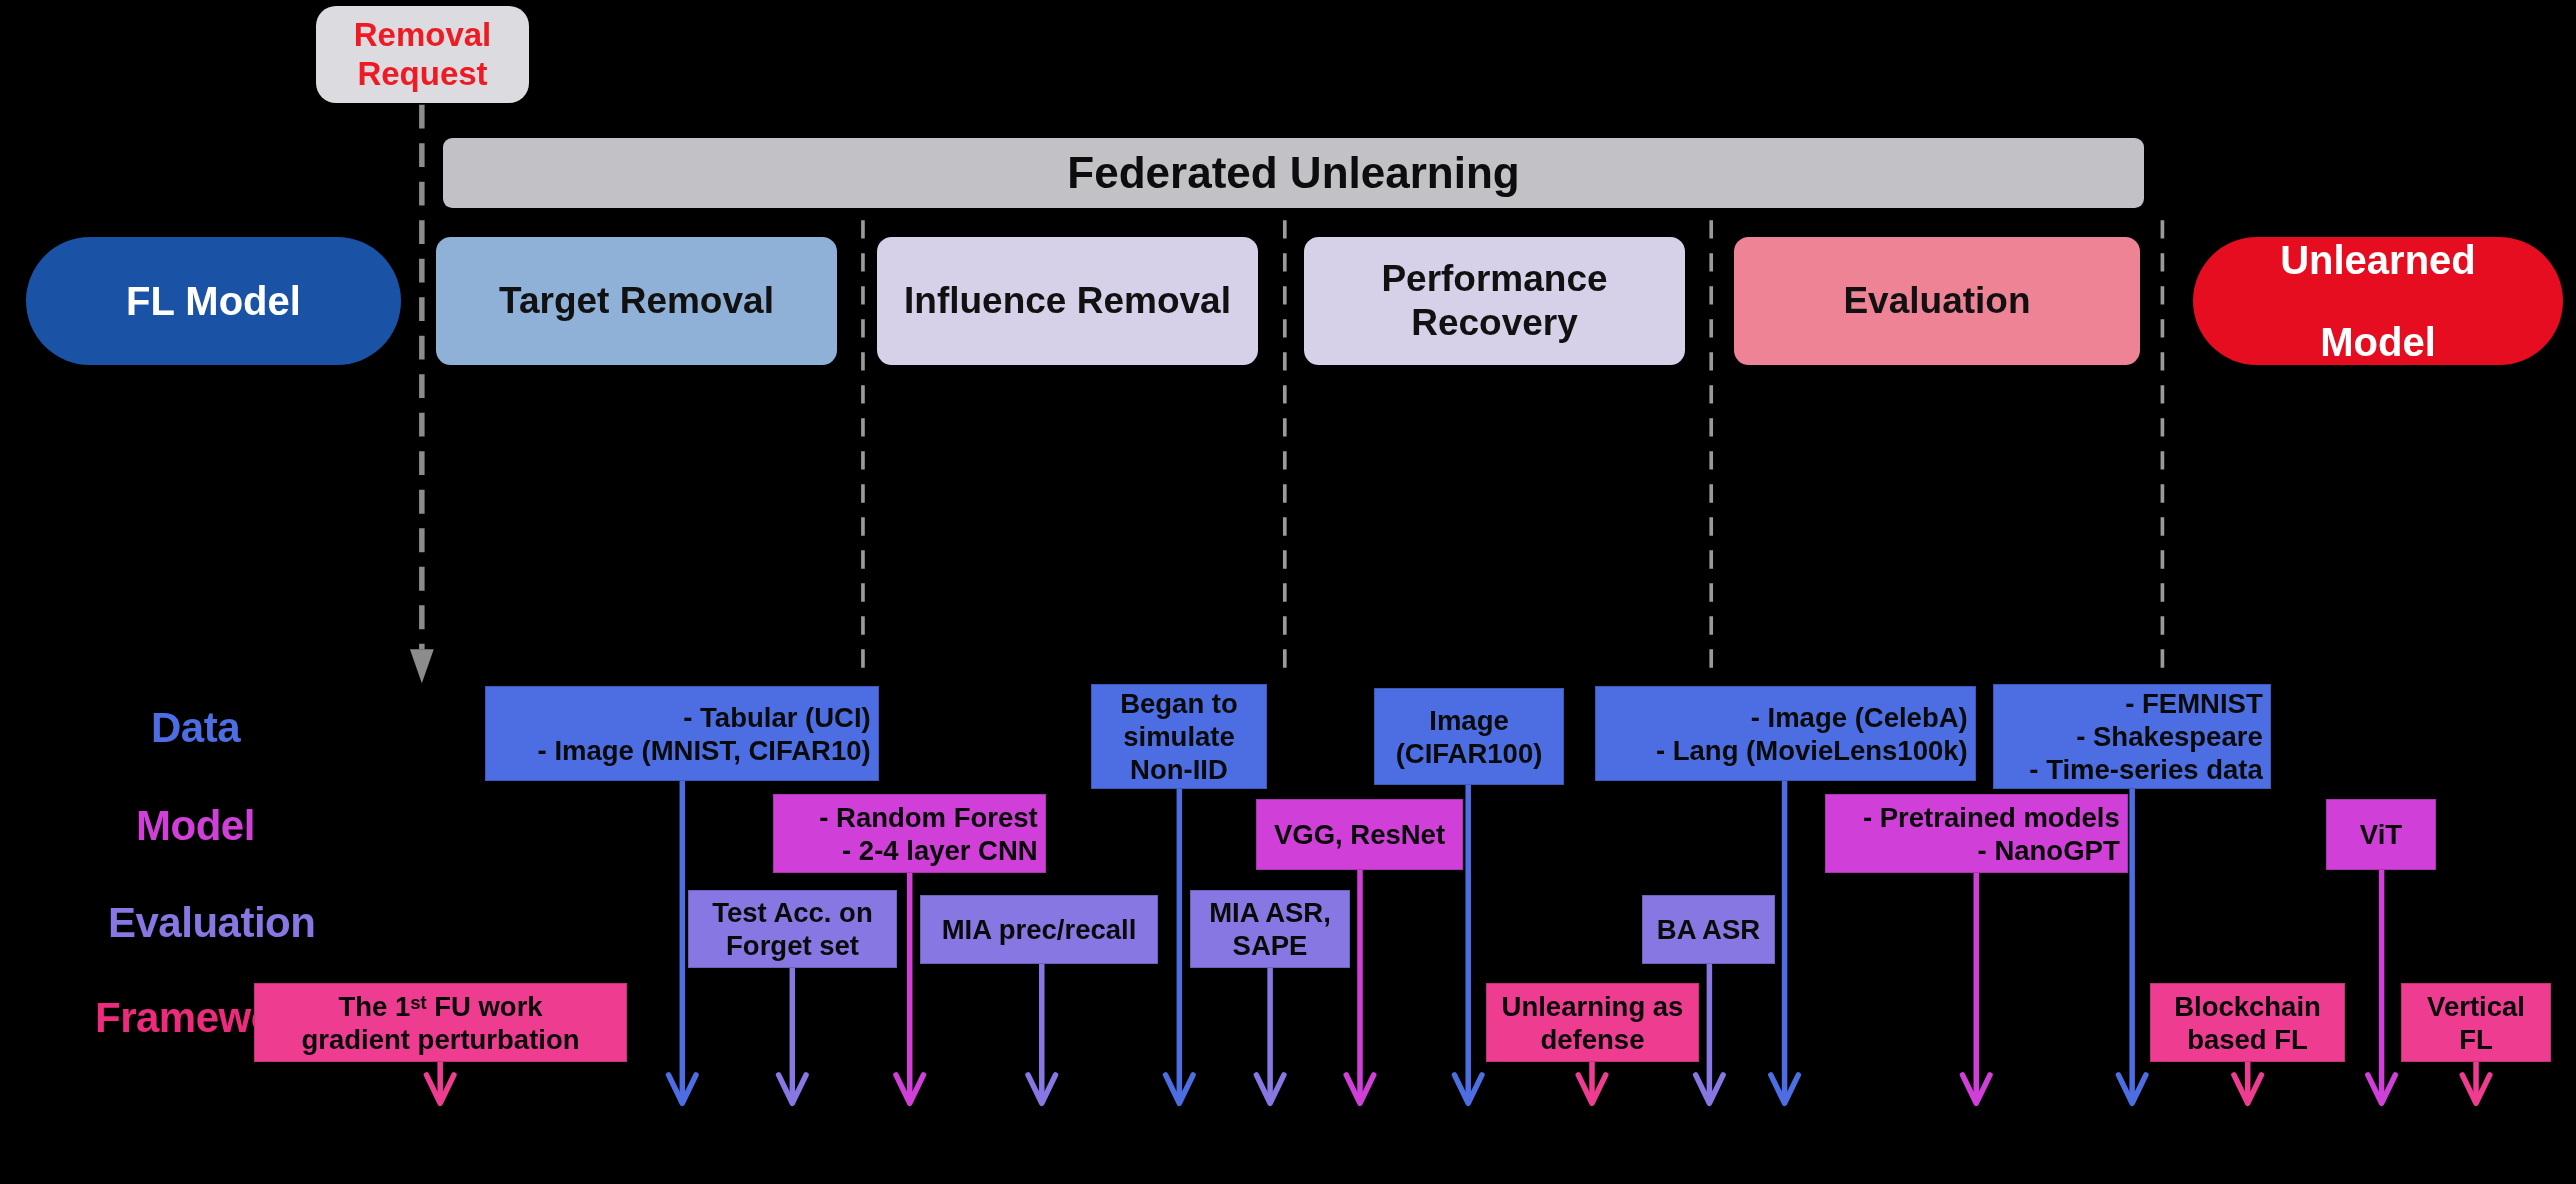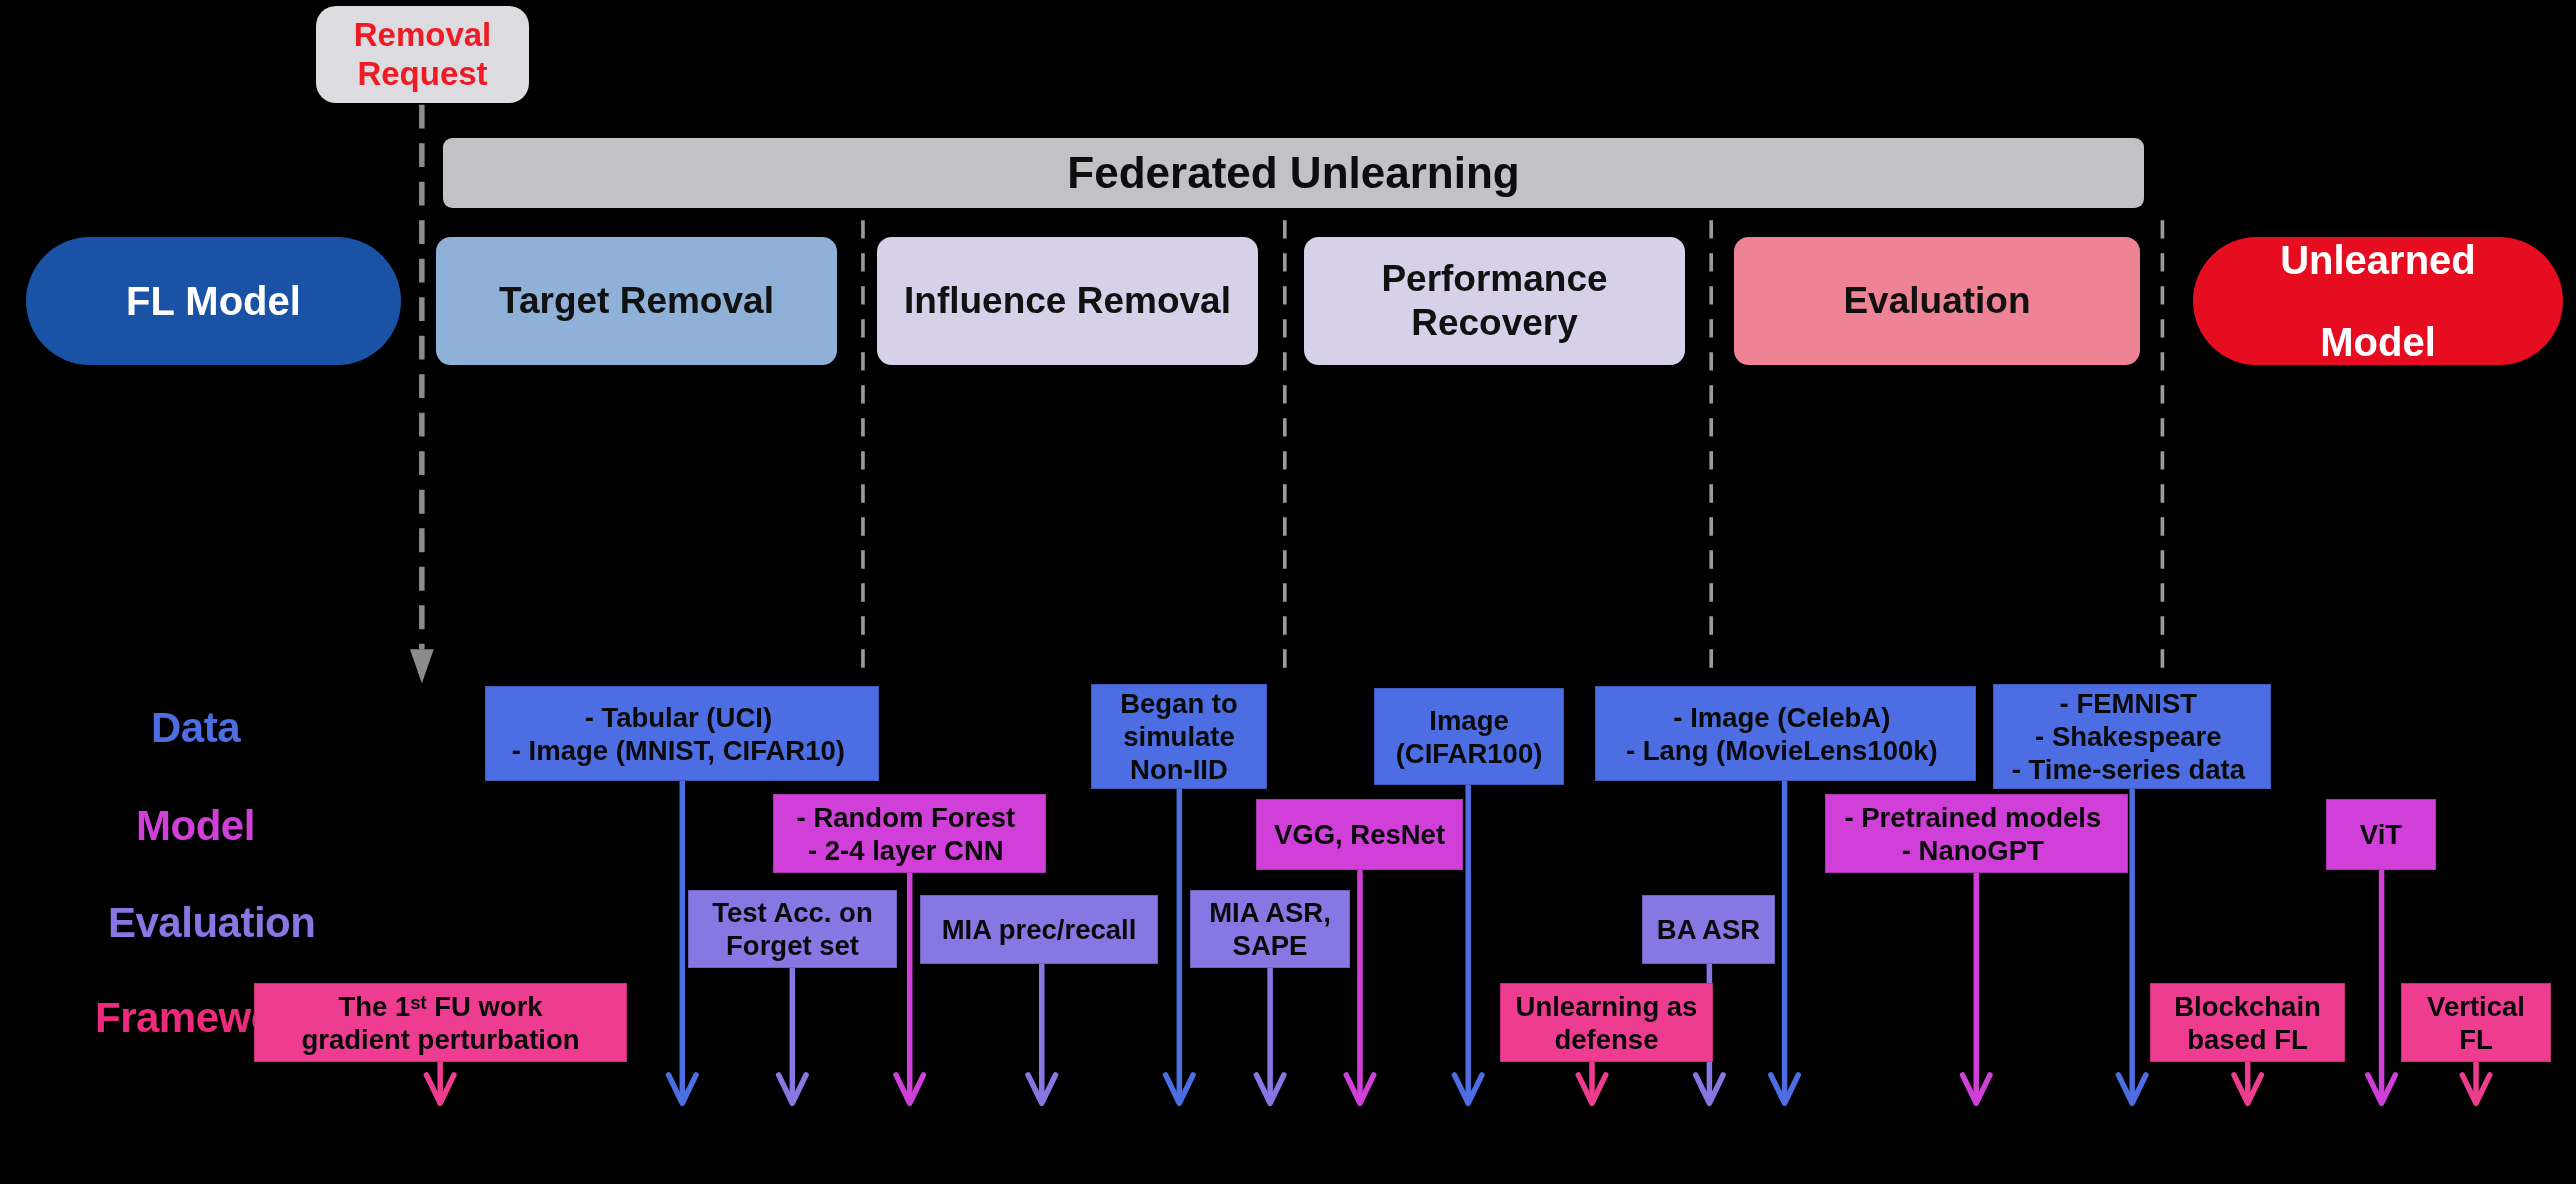--- a/index.html
+++ b/index.html
@@ -42,21 +42,21 @@
   .rowlabel{
     z-index:3;font-weight:700;font-size:42px;letter-spacing:-0.5px;
   }
   
   .event{
     z-index:3;display:flex;flex-direction:column;justify-content:center;
     color:#0a0a0a;font-weight:700;font-size:27.5px;line-height:33px;
     border:1.8px solid rgba(0,0,0,0.18);
     align-items:center;text-align:center;
   }
-  .event.al{align-items:center;text-align:left;padding-right:7.3px;}
+  .event.al{align-items:flex-end;text-align:left;padding-right:7.3px;}
   .event div{white-space:nowrap;}
 </style>
 </head>
 <body>
 
 <div class="canvas">
 
   <svg class="connectors" width="2576" height="1185" viewBox="0 0 2809 1292">
 
     <g>
@@ -203,21 +203,21 @@
     <div>SAPE</div>
   </div>
   <div class="abs event" style="left: 1642px; top: 895px; width: 133px; height: 69px; background: rgb(134, 119, 227);">
     <div>BA ASR</div>
   </div>
 
   <div class="abs event" style="left: 254px; top: 983px; width: 373px; height: 79px; background: rgb(238, 61, 144);">
     <div>The 1ˢᵗ FU work</div>
     <div>gradient perturbation</div>
   </div>
-  <div class="abs event" style="left: 1486px; top: 983px; width: 213px; height: 79px; background: rgb(238, 61, 144); margin-left: 14px;">
+  <div class="abs event" style="left: 1486px; top: 983px; width: 213px; height: 79px; background: rgb(238, 61, 144);">
     <div>Unlearning as</div>
     <div>defense</div>
   </div>
   <div class="abs event" style="left: 2150px; top: 983px; width: 195px; height: 79px; background: rgb(238, 61, 144);">
     <div>Blockchain</div>
     <div>based FL</div>
   </div>
   <div class="abs event" style="left: 2401px; top: 983px; width: 150px; height: 79px; background: rgb(238, 61, 144);">
     <div>Vertical</div>
     <div>FL</div>

